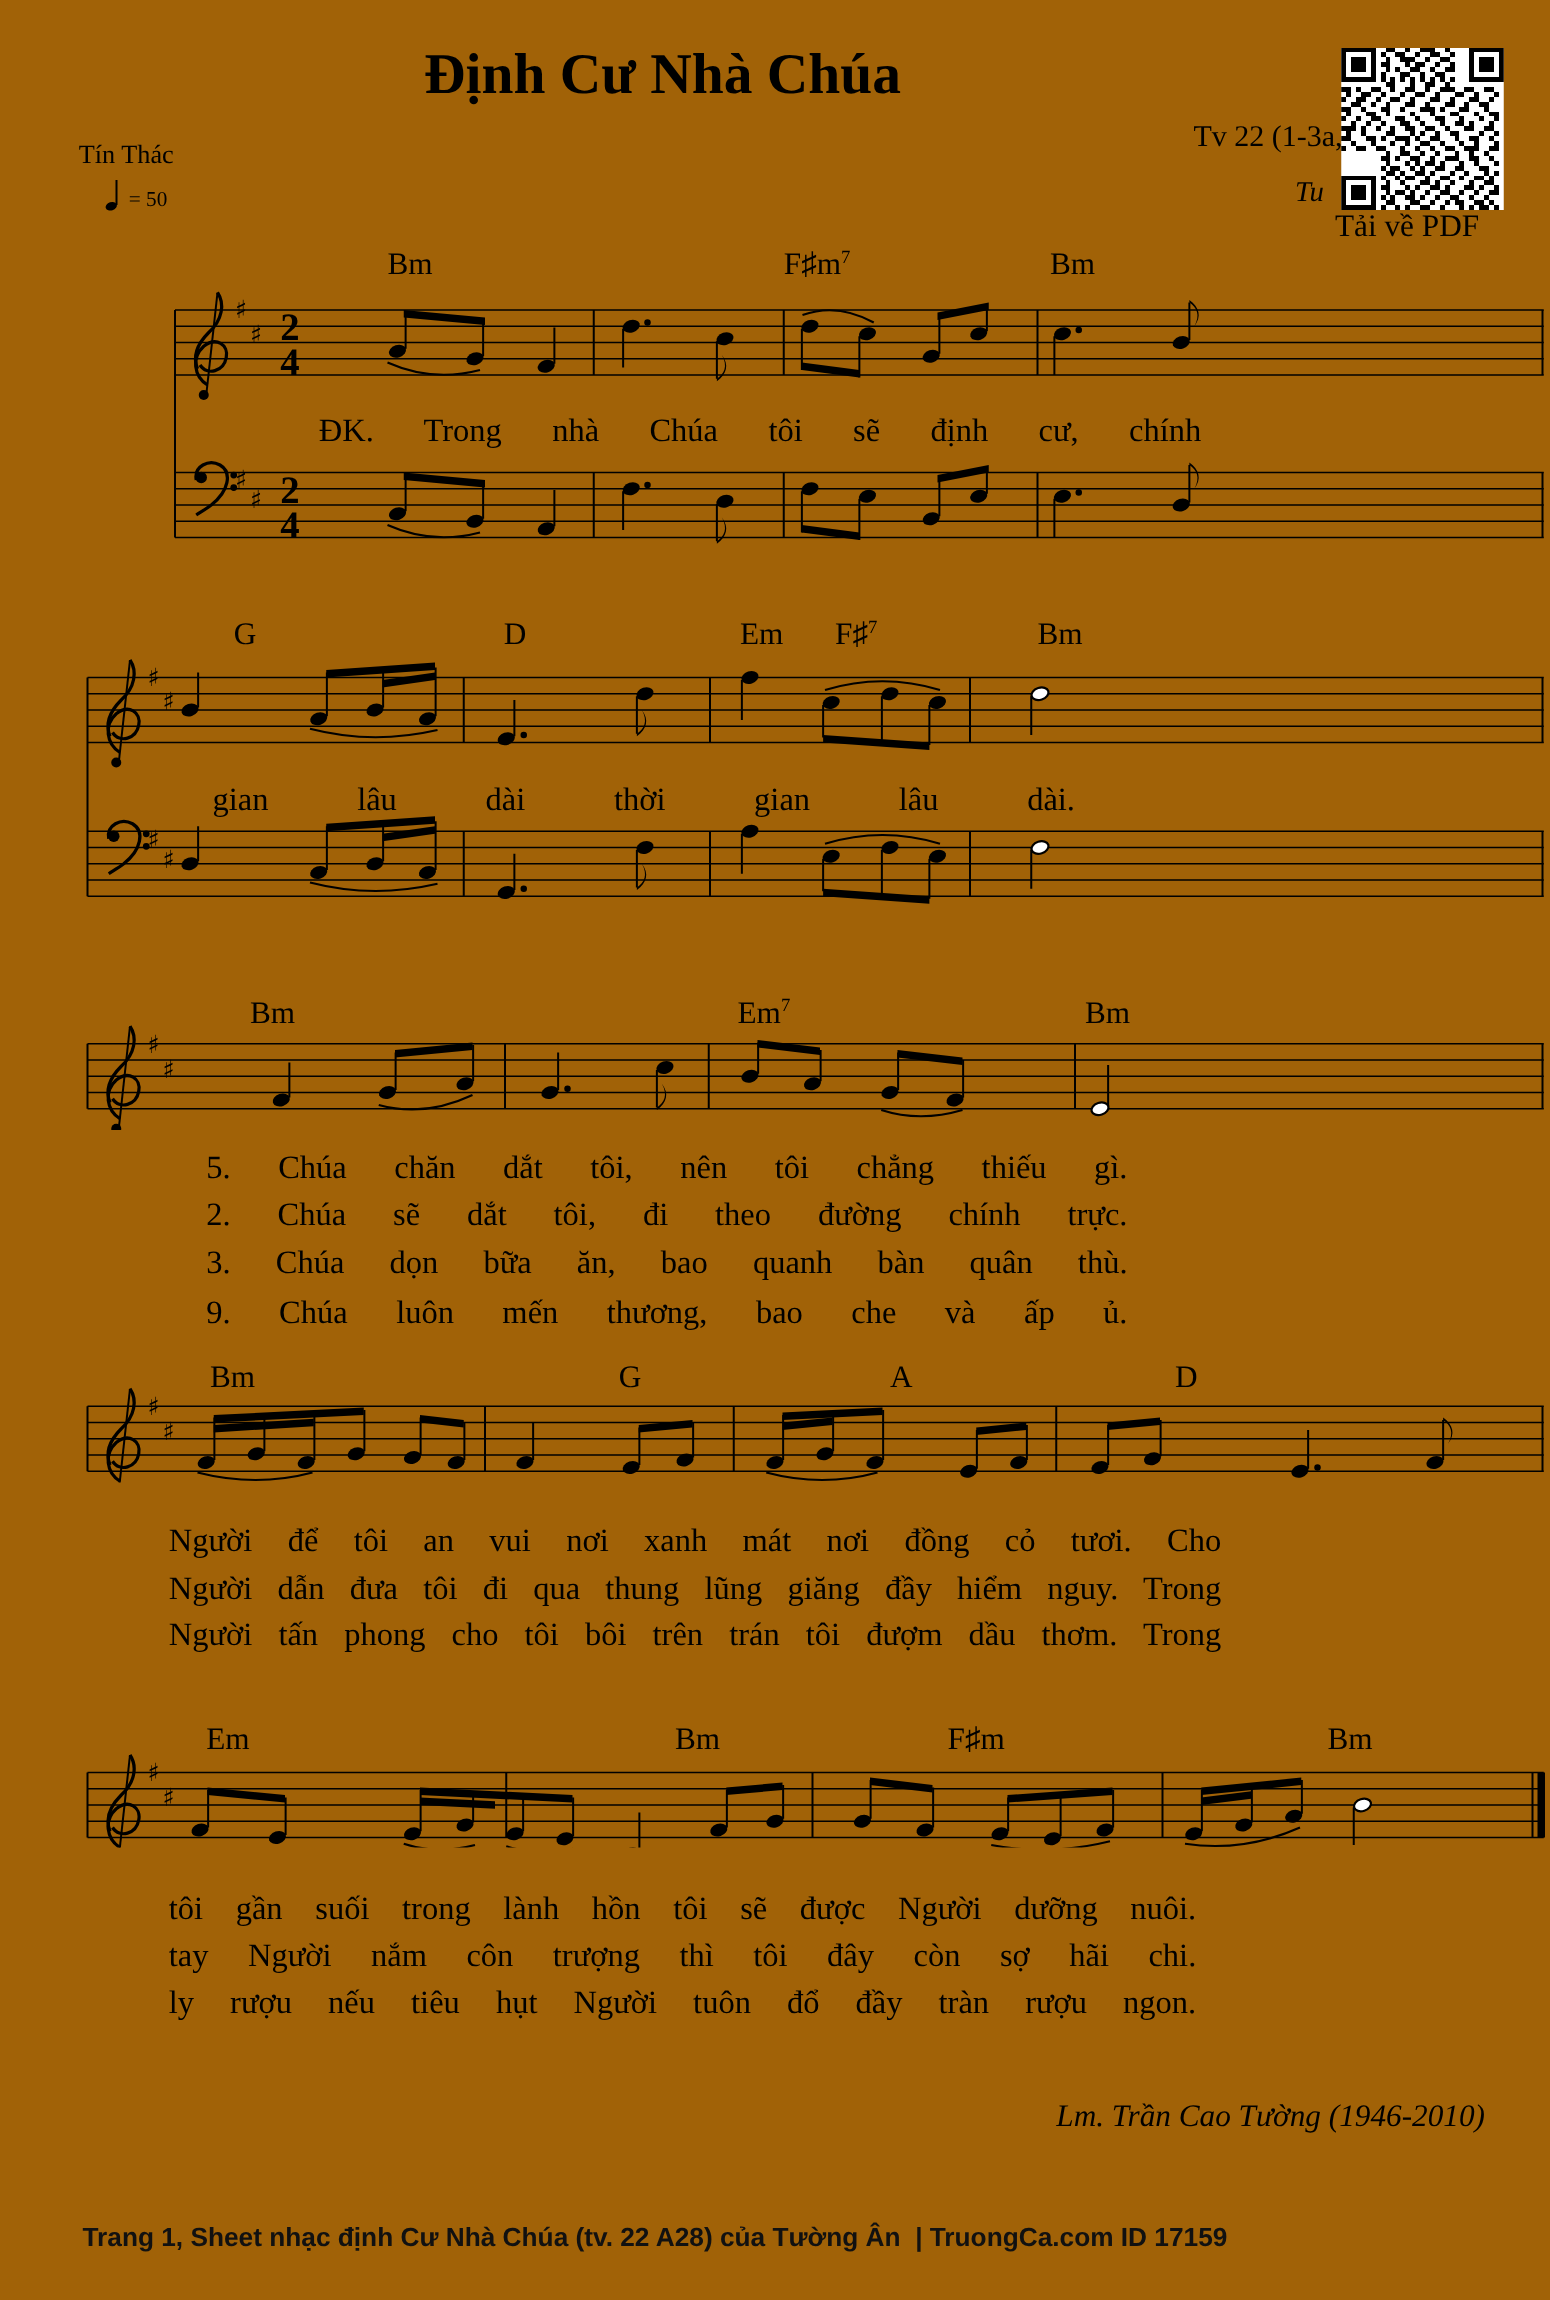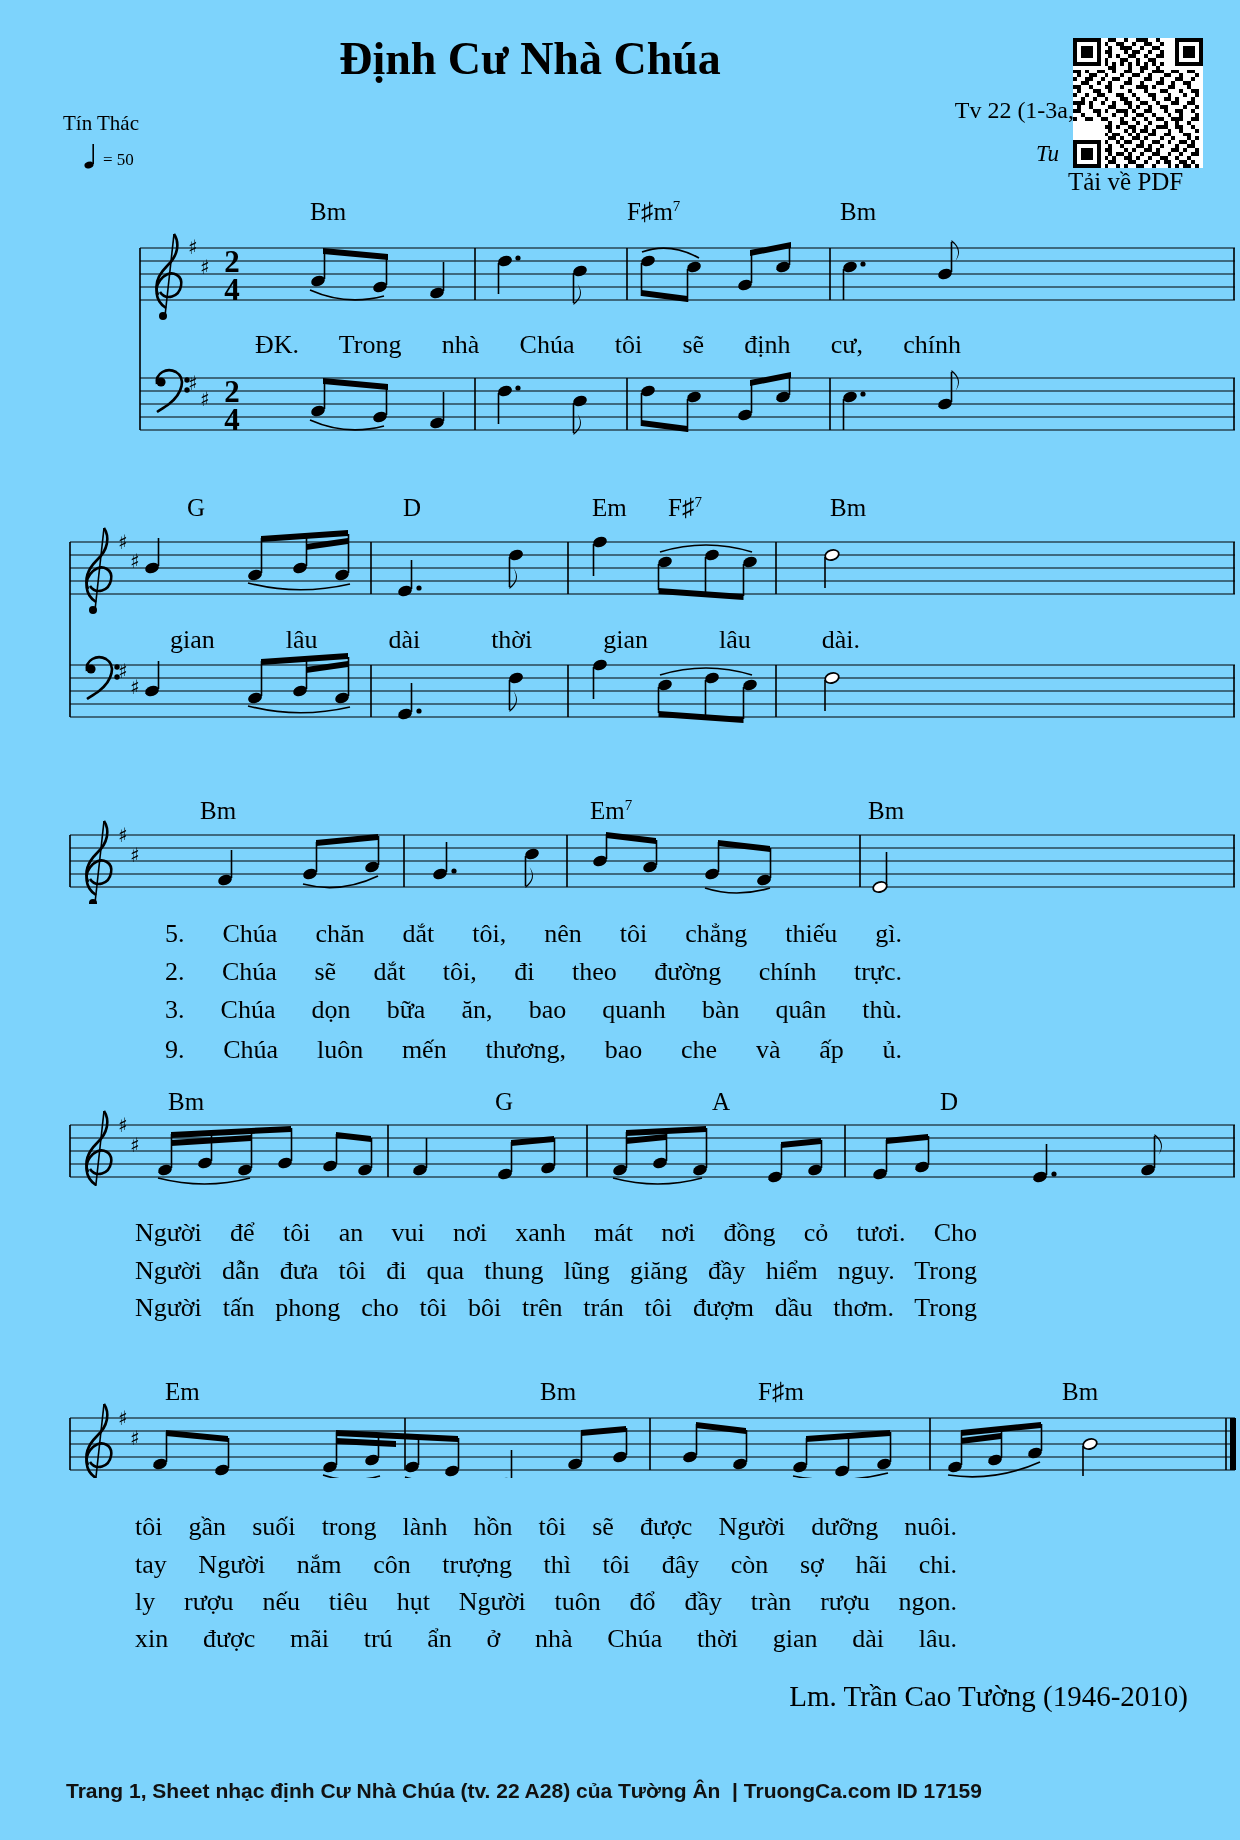--- a/index.html
+++ b/index.html
@@ -1,29 +1,29 @@
 <!DOCTYPE html>
 <html><head>
 <meta charset="utf-8">
 <style>
   body{margin:0;background:#fff}
-  .page{position:relative;width:1240px;height:1840px;background:#7dd3fc;color:#000;
+  .page{position:relative;width:1240px;height:1840px;background:#a16207;color:#000;
         font-family:"Liberation Serif","DejaVu Serif",serif;overflow:hidden}
   .abs{position:absolute}
   .title{top:32px;left:0;width:1060px;text-align:center;font-size:46px;font-weight:bold}
   .subtitle{top:97px;left:0;width:1180px;text-align:right;font-size:24px}
   .genre{top:111px;left:63px;font-size:21px}
   .tempo{top:140px;left:84px;font-size:17px;display:flex;align-items:flex-end;gap:5px}
   .tu{top:141px;left:1036px;font-style:italic;font-size:23px}
   .qr{top:38px;left:1073px}
   .dl{top:168px;left:1068px;font-family:Liberation Serif, serif;font-size:25px;cursor:pointer}
   .chord{position:absolute;font-size:25px}
   .chord sup{font-size:15px}
   .lyric{position:absolute;font-size:26px;line-height:30px;text-align:justify;text-align-last:justify}
-  .composer{top:1680px;right:52px;font-size:29px}
+  .composer{top:1680px;right:52px;font-style:italic;font-size:25px}
   .footer{top:1779px;left:66px;font-family:"Liberation Sans","DejaVu Sans",sans-serif;
           font-weight:bold;font-size:21px;white-space:pre;color:#111}
   svg.sys{position:absolute;left:0}
   svg line{stroke:#000;stroke-width:1.6}
   .stf{stroke:#000;stroke-width:1.2;fill:none}
   .bar{stroke:#000;stroke-width:1.6;fill:none}
   .sl{fill:none;stroke:#000;stroke-width:1.7}
   .sl2{fill:none;stroke:#000;stroke-width:2.6}
   .ks{font:20px "DejaVu Sans",sans-serif}
   .ts{font:bold 31px "Liberation Serif",serif;text-anchor:middle}
@@ -414,18 +414,17 @@
       <polygon points="961,58 1041,50 1041,56 961,64"></polygon>
         <polygon points="961,66 1001,61 1001,67 961,72"></polygon>
       <path class="sl" d="M948 103Q995 110 1040 90"></path>
       <use href="#hh" transform="translate(1090,72) rotate(-18)"></use>
         <line x1="1083" y1="74" x2="1083" y2="104"></line>
     </g>
   </svg>
   <div class="lyric" style="left:135px;top:1550px;width:822px">tay Người nắm côn trượng thì tôi đây còn sợ hãi chi.</div>
   <div class="lyric" style="left:135px;top:1512px;width:822px">tôi gần suối trong lành hồn tôi sẽ được Người dưỡng nuôi.</div>
   <div class="lyric" style="left:135px;top:1587px;width:822px">ly rượu nếu tiêu hụt Người tuôn đổ đầy tràn rượu ngon.</div>
-  <div class="lyric" style="left:135px;top:1624px;width:822px">xin được mãi trú ẩn ở nhà Chúa thời gian dài lâu.</div>
 
   <div class="abs composer">Lm. Trần Cao Tường (1946-2010)</div>
   <div class="abs footer">Trang 1, Sheet nhạc định Cư Nhà Chúa (tv. 22 A28) của Tường Ân  | TruongCa.com ID 17159</div>
 
 </div>
 
 </body></html>

